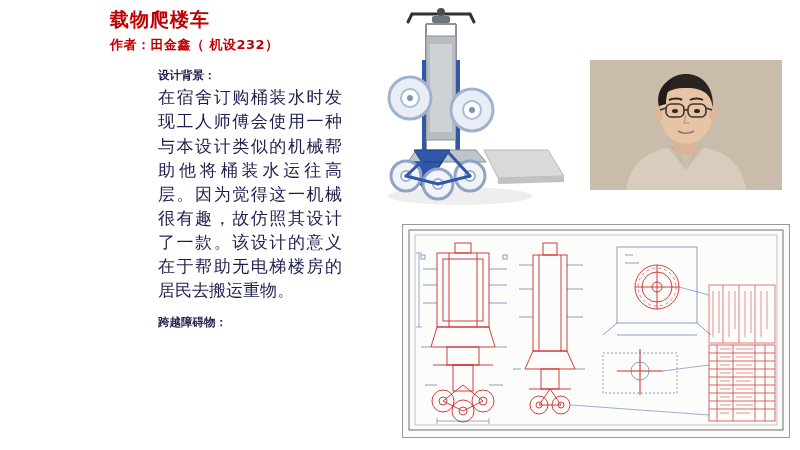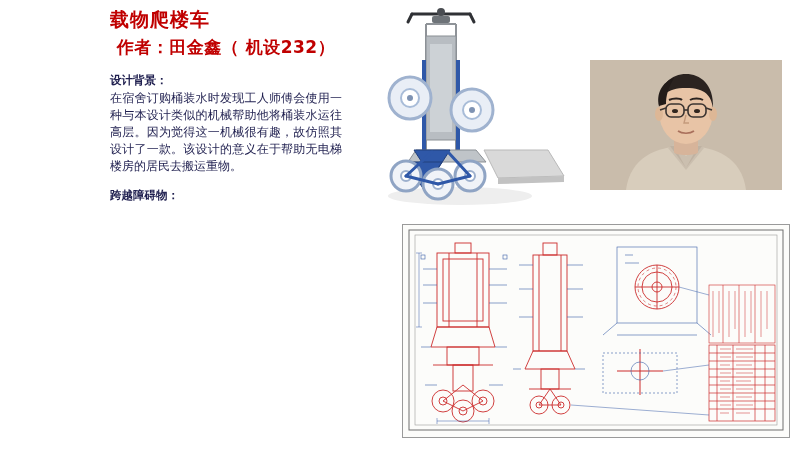--- a/index.html
+++ b/index.html
@@ -29,39 +29,39 @@
   }
   .title {
     font-size: 19px;
     font-weight: bold;
     color: #c00000;
     letter-spacing: 1px;
     line-height: 1.25;
     margin: 0 0 4px 0;
   }
   .author {
-    font-size: 17px;
+    font-size: 13px;
     font-weight: bold;
     color: #c00000;
     letter-spacing: 0.5px;
     margin: 0 0 14px 0;
-    text-align: center;
   }
   .section {
     margin-bottom: 13px;
+    margin-left: 48px;
   }
   .section-head {
     font-size: 11.5px;
     font-weight: bold;
     color: #1f1f4f;
     margin: 0 0 2px 0;
     line-height: 1.35;
   }
   .section-body {
-    font-size: 12px;
+    font-size: 17px;
     color: #1f1f4f;
     line-height: 1.42;
     margin: 0;
     text-align: justify;
   }
 
   
   .render-photo {
     position: absolute;
     left: 352px;

